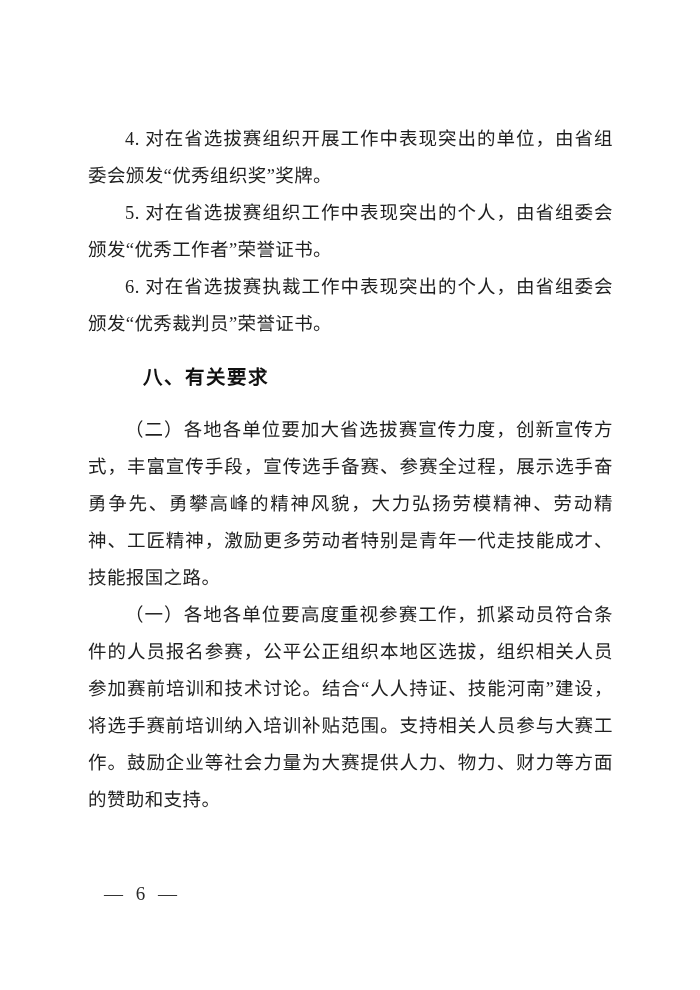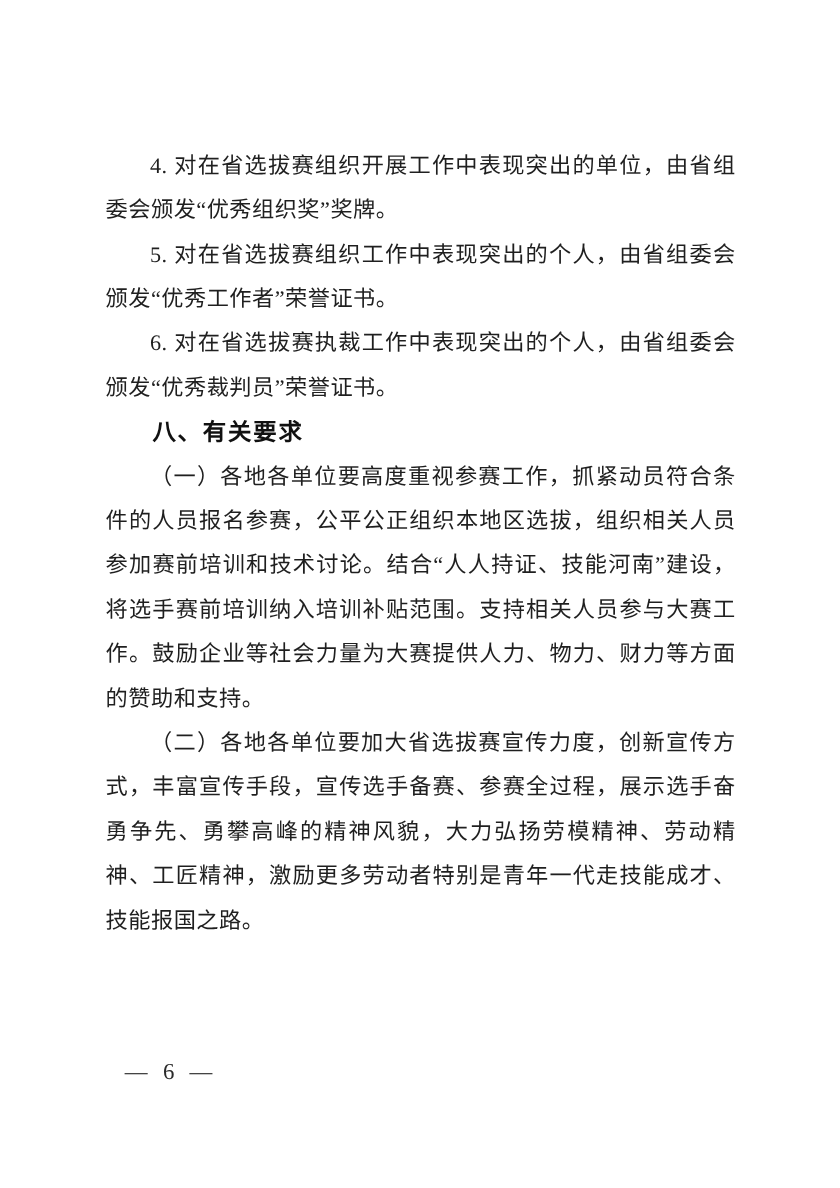--- a/index.html
+++ b/index.html
@@ -29,21 +29,21 @@
     font-size: 18.5px;
     line-height: 37px;
     letter-spacing: 0.4px;
     text-indent: 2em;
     text-align: justify;
     text-justify: inter-character;
     color: #1f1f1f;
     font-family: "Liberation Serif", serif;
   }
   .doc-body h2.section-heading {
-    margin: 0;
+    margin: 16px;
     font-size: 19.5px;
     line-height: 37px;
     font-weight: bold;
     text-indent: 2em;
     text-align: left;
     letter-spacing: 1.5px;
     color: #111111;
     font-family: "Liberation Sans", sans-serif;
   }
   .page-number {
@@ -65,22 +65,22 @@
   <div class="doc-body">
 
     <p>4. 对在省选拔赛组织开展工作中表现突出的单位，由省组委会颁发“优秀组织奖”奖牌。</p>
 
     <p>5. 对在省选拔赛组织工作中表现突出的个人，由省组委会颁发“优秀工作者”荣誉证书。</p>
 
     <p>6. 对在省选拔赛执裁工作中表现突出的个人，由省组委会颁发“优秀裁判员”荣誉证书。</p>
 
     <h2 class="section-heading">八、有关要求</h2>
 
+    <p>（二）各地各单位要加大省选拔赛宣传力度，创新宣传方式，丰富宣传手段，宣传选手备赛、参赛全过程，展示选手奋勇争先、勇攀高峰的精神风貌，大力弘扬劳模精神、劳动精神、工匠精神，激励更多劳动者特别是青年一代走技能成才、技能报国之路。</p>
+
     <p>（一）各地各单位要高度重视参赛工作，抓紧动员符合条件的人员报名参赛，公平公正组织本地区选拔，组织相关人员参加赛前培训和技术讨论。结合“人人持证、技能河南”建设，将选手赛前培训纳入培训补贴范围。支持相关人员参与大赛工作。鼓励企业等社会力量为大赛提供人力、物力、财力等方面的赞助和支持。</p>
-
-    <p>（二）各地各单位要加大省选拔赛宣传力度，创新宣传方式，丰富宣传手段，宣传选手备赛、参赛全过程，展示选手奋勇争先、勇攀高峰的精神风貌，大力弘扬劳模精神、劳动精神、工匠精神，激励更多劳动者特别是青年一代走技能成才、技能报国之路。</p>
 
 
   </div>
 
   <div class="page-number">— 6 —</div>
 
 </div>
 
 </body></html>

